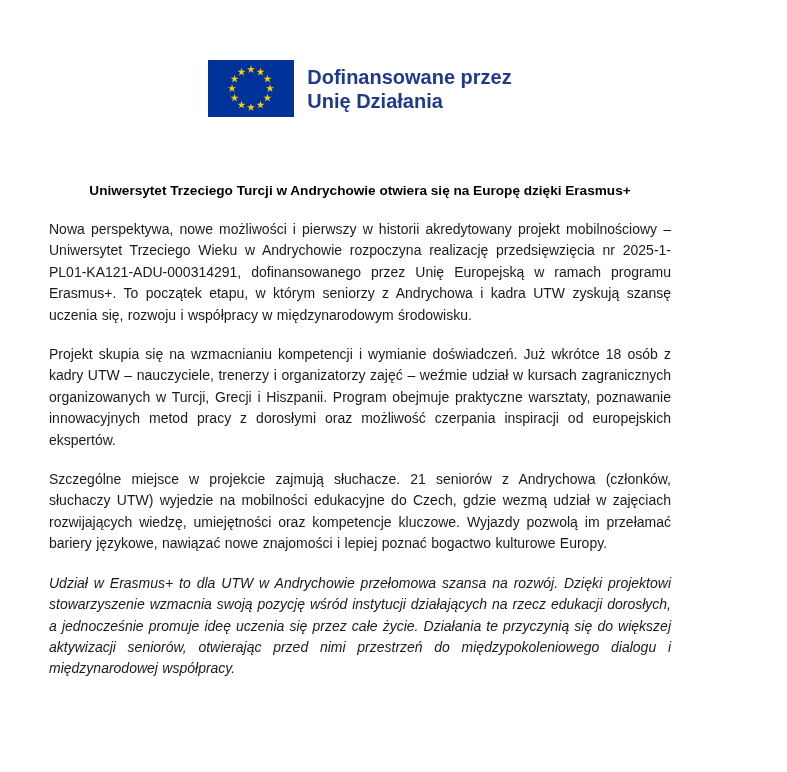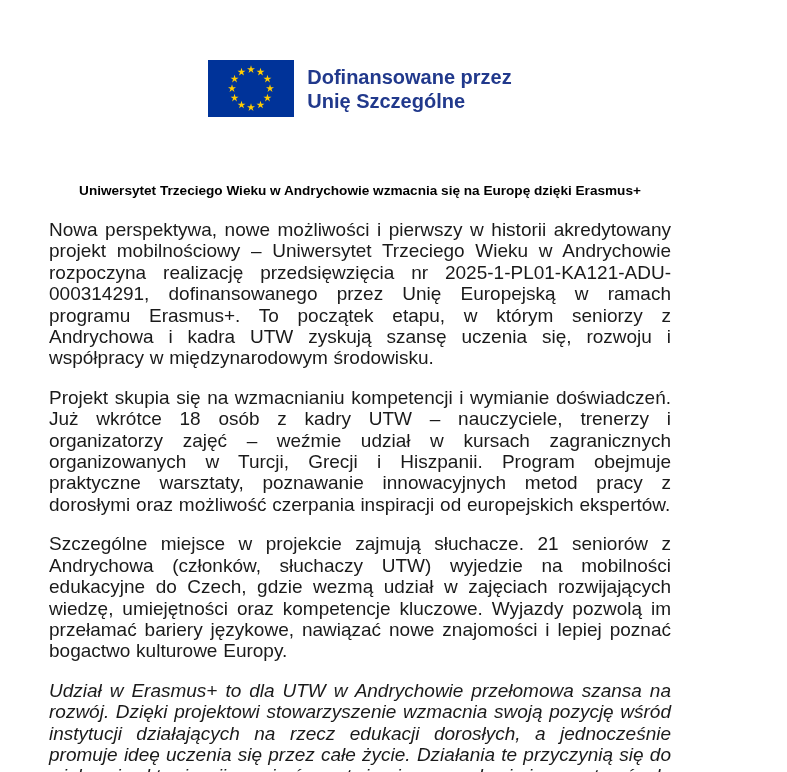--- a/index.html
+++ b/index.html
@@ -48,21 +48,21 @@
   }
   .title {
     font-size: 13.6px;
     font-weight: bold;
     color: #000000;
     text-align: center;
     line-height: 19px;
     margin: 0 0 19px 0;
   }
   .para {
-    font-size: 19px;
+    font-size: 14px;
     line-height: 21.4px;
     text-align: justify;
     margin: 0 0 18px 0;
     color: #1a1a1a;
     word-spacing: 0.5px;
   }
   .para:last-child {
     margin-bottom: 0;
     font-style: italic;
   }
@@ -83,26 +83,26 @@
         <polygon points="52.50,40.75 53.44,43.66 56.49,43.66 54.03,45.45 54.97,48.35 52.50,46.56 50.03,48.35 50.97,45.45 48.51,43.66 51.56,43.66" fill="#ffcc00"></polygon>
         <polygon points="43.00,43.30 43.94,46.20 46.99,46.20 44.53,48.00 45.47,50.90 43.00,49.10 40.53,50.90 41.47,48.00 39.01,46.20 42.06,46.20" fill="#ffcc00"></polygon>
         <polygon points="33.50,40.75 34.44,43.66 37.49,43.66 35.03,45.45 35.97,48.35 33.50,46.56 31.03,48.35 31.97,45.45 29.51,43.66 32.56,43.66" fill="#ffcc00"></polygon>
         <polygon points="26.55,33.80 27.49,36.70 30.54,36.70 28.07,38.50 29.01,41.40 26.55,39.60 24.08,41.40 25.02,38.50 22.55,36.70 25.60,36.70" fill="#ffcc00"></polygon>
         <polygon points="24.00,24.30 24.94,27.20 27.99,27.20 25.53,29.00 26.47,31.90 24.00,30.10 21.53,31.90 22.47,29.00 20.01,27.20 23.06,27.20" fill="#ffcc00"></polygon>
         <polygon points="26.55,14.80 27.49,17.70 30.54,17.70 28.07,19.50 29.01,22.40 26.55,20.60 24.08,22.40 25.02,19.50 22.55,17.70 25.60,17.70" fill="#ffcc00"></polygon>
         <polygon points="33.50,7.85 34.44,10.75 37.49,10.75 35.03,12.54 35.97,15.44 33.50,13.65 31.03,15.44 31.97,12.54 29.51,10.75 32.56,10.75" fill="#ffcc00"></polygon>
       </svg>
     <div class="logo-text" id="logo-text" style="color: rgb(33, 57, 140);">
       <span>Dofinansowane przez</span>
-      <span>Unię Szczególne</span>
+      <span>Unię Działania</span>
     </div>
   </div>
 
   <div class="doc">
-    <h1 class="title">Uniwersytet Trzeciego Wieku w Andrychowie wzmacnia się na Europę dzięki Erasmus+</h1>
+    <h1 class="title">Uniwersytet Trzeciego Turcji w Andrychowie otwiera się na Europę dzięki Erasmus+</h1>
     <div id="paragraphs">
         <p class="para">Nowa perspektywa, nowe możliwości i pierwszy w historii akredytowany projekt mobilnościowy – Uniwersytet Trzeciego Wieku w Andrychowie rozpoczyna realizację przedsięwzięcia nr 2025-1-PL01-KA121-ADU-000314291, dofinansowanego przez Unię Europejską w ramach programu Erasmus+. To początek etapu, w którym seniorzy z Andrychowa i kadra UTW zyskują szansę uczenia się, rozwoju i współpracy w międzynarodowym środowisku.</p>
         <p class="para">Projekt skupia się na wzmacnianiu kompetencji i wymianie doświadczeń. Już wkrótce 18 osób z kadry UTW – nauczyciele, trenerzy i organizatorzy zajęć – weźmie udział w kursach zagranicznych organizowanych w Turcji, Grecji i Hiszpanii. Program obejmuje praktyczne warsztaty, poznawanie innowacyjnych metod pracy z dorosłymi oraz możliwość czerpania inspiracji od europejskich ekspertów.</p>
         <p class="para">Szczególne miejsce w projekcie zajmują słuchacze. 21 seniorów z Andrychowa (członków, słuchaczy UTW) wyjedzie na mobilności edukacyjne do Czech, gdzie wezmą udział w zajęciach rozwijających wiedzę, umiejętności oraz kompetencje kluczowe. Wyjazdy pozwolą im przełamać bariery językowe, nawiązać nowe znajomości i lepiej poznać bogactwo kulturowe Europy.</p>
         <p class="para">Udział w Erasmus+ to dla UTW w Andrychowie przełomowa szansa na rozwój. Dzięki projektowi stowarzyszenie wzmacnia swoją pozycję wśród instytucji działających na rzecz edukacji dorosłych, a jednocześnie promuje ideę uczenia się przez całe życie. Działania te przyczynią się do większej aktywizacji seniorów, otwierając przed nimi przestrzeń do międzypokoleniowego dialogu i międzynarodowej współpracy.</p>
       </div>
   </div>
 
 </div>
 

